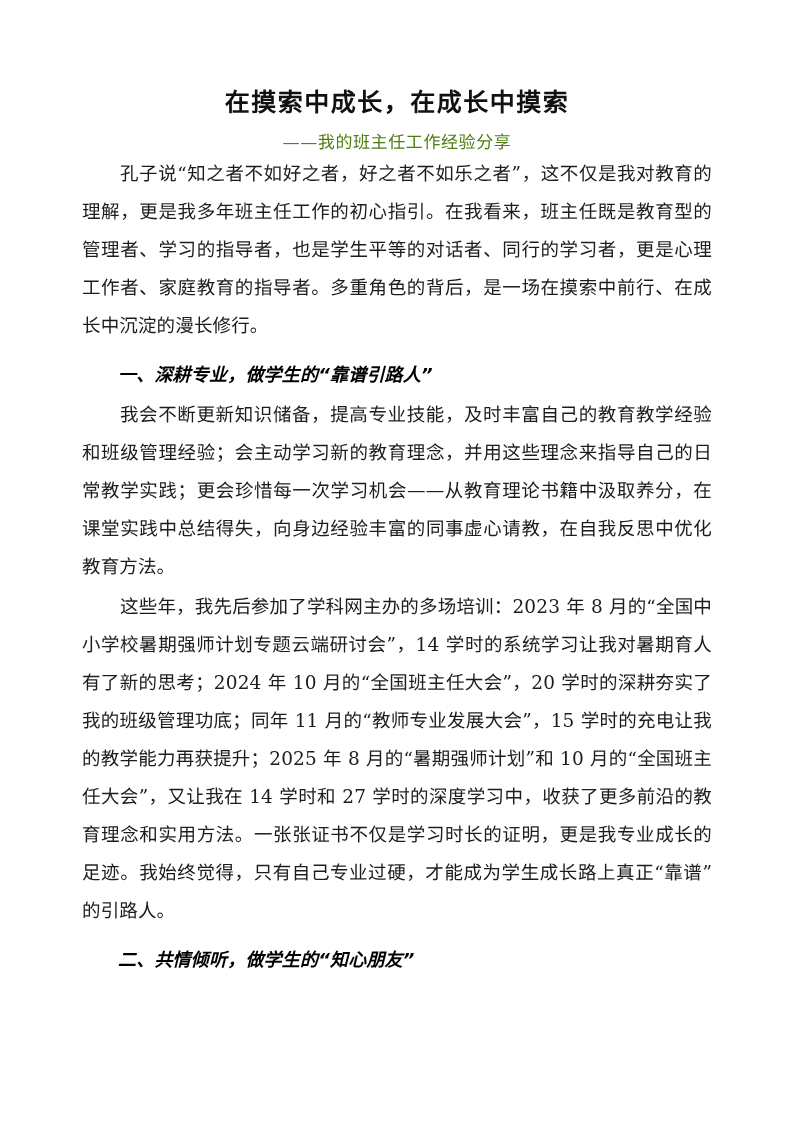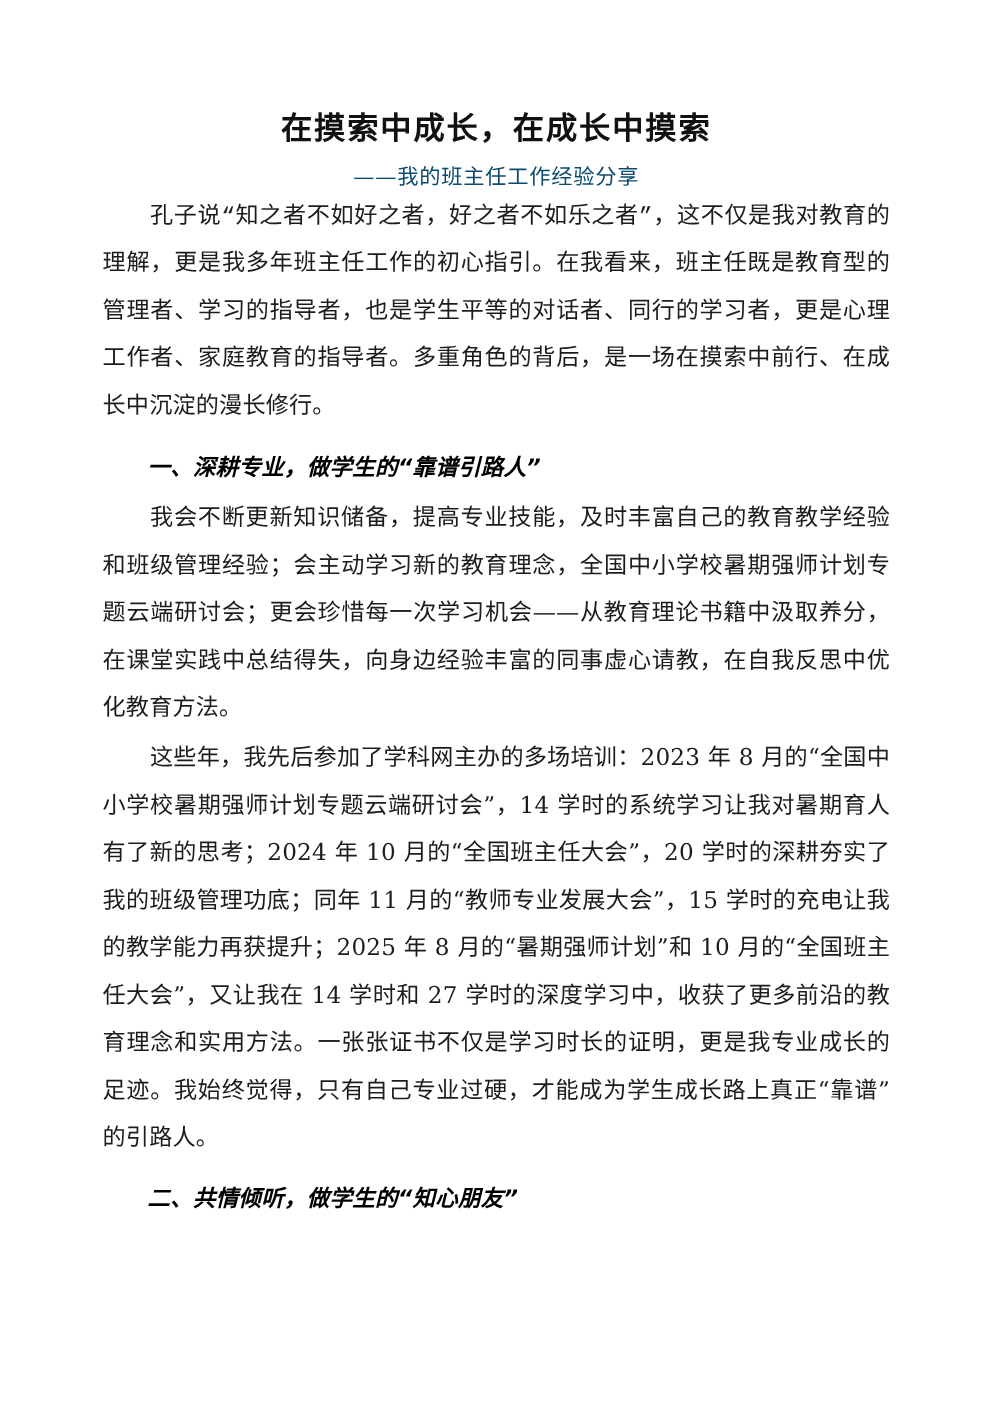--- a/index.html
+++ b/index.html
@@ -43,21 +43,21 @@
 
   .doc-subtitle {
     margin: 0;
     padding-top: 9px;
     text-align: center;
     font-family: "DejaVu Serif", "Liberation Serif", serif;
     font-weight: normal;
     font-size: 17px;
     line-height: 26px;
     letter-spacing: 0.6px;
-    color: #0c4a6e;
+    color: #4d7c0f;
     white-space: pre;
   }
 
   .section-heading {
     margin: 0;
     padding-top: 11px;
     font-family: "DejaVu Sans", "Liberation Sans", sans-serif;
     font-weight: bold;
     font-size: 18px;
     line-height: 38px;
@@ -75,21 +75,20 @@
     line-height: 38px;
     letter-spacing: 0.15px;
     text-indent: 38px;
     text-align: justify;
     text-justify: inter-character;
     color: #1c1c1c;
   }
 
   .body-para:first-of-type {
     padding-top: 0;
-    font-family: Liberation Mono, monospace;
   }
 
   .para-lead {
     padding-top: 14px;
   }
 </style>
 </head>
 <body>
 
 <div class="page">
@@ -97,20 +96,20 @@
 
     <h1 class="doc-title">在摸索中成长，在成长中摸索</h1>
 
     <div class="doc-subtitle">——我的班主任工作经验分享</div>
 
     <p class="body-para para-lead">孔子说“知之者不如好之者，好之者不如乐之者”，这不仅是我对教育的理解，更是我多年班主任工作的初心指引。在我看来，班主任既是教育型的管理者、学习的指导者，也是学生平等的对话者、同行的学习者，更是心理工作者、家庭教育的指导者。多重角色的背后，是一场在摸索中前行、在成长中沉淀的漫长修行。</p>
 
     <h2 class="section-heading">一、深耕专业，做学生的“靠谱引路人”</h2>
 
 
-    <p class="body-para">我会不断更新知识储备，提高专业技能，及时丰富自己的教育教学经验和班级管理经验；会主动学习新的教育理念，全国中小学校暑期强师计划专题云端研讨会；更会珍惜每一次学习机会——从教育理论书籍中汲取养分，在课堂实践中总结得失，向身边经验丰富的同事虚心请教，在自我反思中优化教育方法。</p>
+    <p class="body-para">我会不断更新知识储备，提高专业技能，及时丰富自己的教育教学经验和班级管理经验；会主动学习新的教育理念，并用这些理念来指导自己的日常教学实践；更会珍惜每一次学习机会——从教育理论书籍中汲取养分，在课堂实践中总结得失，向身边经验丰富的同事虚心请教，在自我反思中优化教育方法。</p>
 
     <p class="body-para">这些年，我先后参加了学科网主办的多场培训：2023 年 8 月的“全国中小学校暑期强师计划专题云端研讨会”，14 学时的系统学习让我对暑期育人有了新的思考；2024 年 10 月的“全国班主任大会”，20 学时的深耕夯实了我的班级管理功底；同年 11 月的“教师专业发展大会”，15 学时的充电让我的教学能力再获提升；2025 年 8 月的“暑期强师计划”和 10 月的“全国班主任大会”，又让我在 14 学时和 27 学时的深度学习中，收获了更多前沿的教育理念和实用方法。一张张证书不仅是学习时长的证明，更是我专业成长的足迹。我始终觉得，只有自己专业过硬，才能成为学生成长路上真正“靠谱”的引路人。</p>
 
     <h2 class="section-heading">二、共情倾听，做学生的“知心朋友”</h2>
 
   </div>
 </div>
 
 </body></html>

